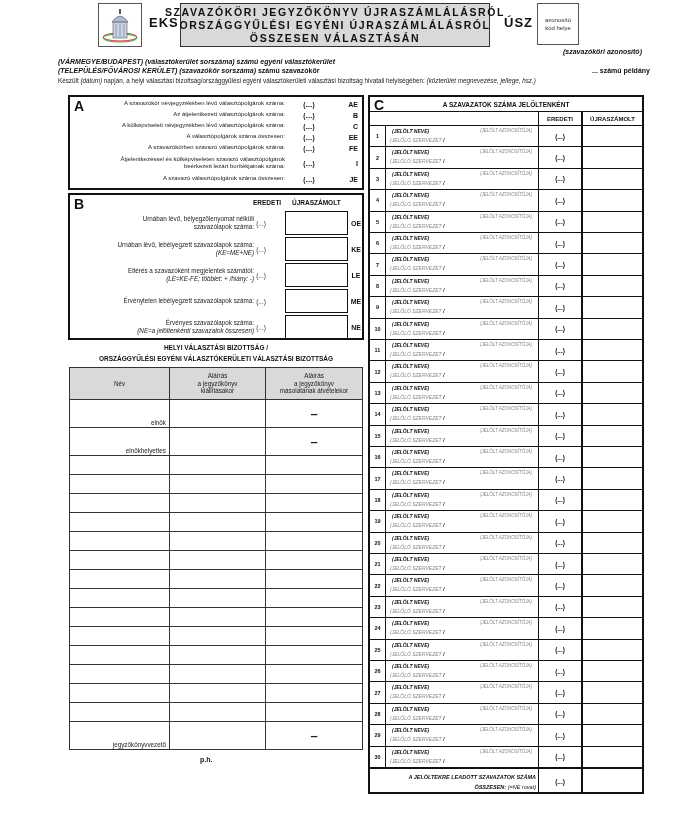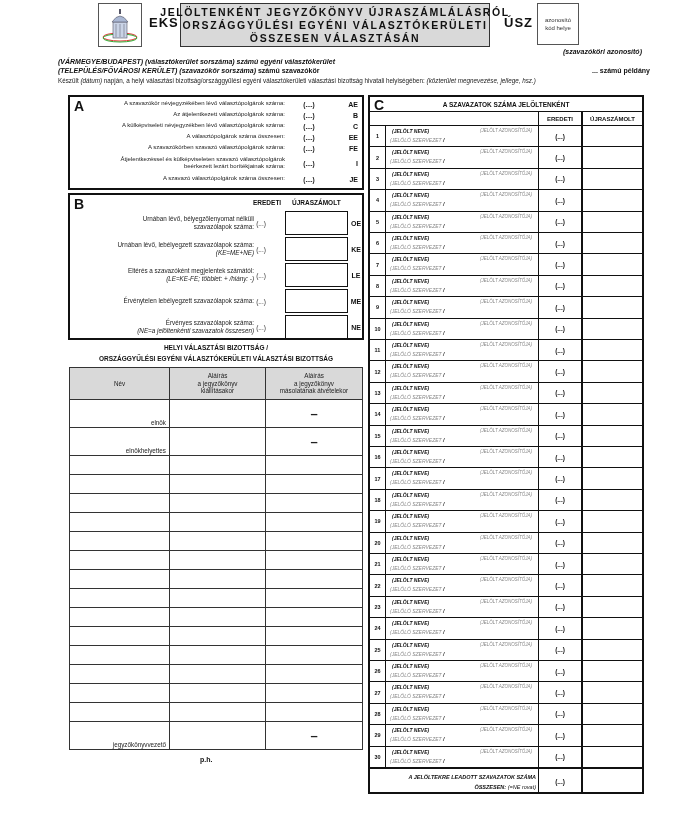--- a/index.html
+++ b/index.html
@@ -86,22 +86,22 @@
     <rect x="14" y="18" width="14" height="16" fill="#c9d3e6" stroke="#556" stroke-width="0.6"></rect>
     <path d="M13 18 Q21 6 29 18 Z" fill="#aab8d4" stroke="#556" stroke-width="0.6"></path>
     <rect x="20" y="5" width="2" height="5" fill="#556"></rect>
     <line x1="17" y1="20" x2="17" y2="33" stroke="#556" stroke-width="0.5"></line>
     <line x1="21" y1="20" x2="21" y2="33" stroke="#556" stroke-width="0.5"></line>
     <line x1="25" y1="20" x2="25" y2="33" stroke="#556" stroke-width="0.5"></line>
   </svg>
 </div>
 <div class="abs eks">EKS</div>
 <div class="abs title-box">
-  <div class="title-line">JELÖLTENKÉNT JEGYZŐKÖNYV ÚJRASZÁMLÁLÁSRÓL</div>
-  <div class="title-line">ORSZÁGGYŰLÉSI EGYÉNI VÁLASZTÓKERÜLETI</div>
+  <div class="title-line">SZAVAZÓKÖRI JEGYZŐKÖNYV ÚJRASZÁMLÁLÁSRÓL</div>
+  <div class="title-line">ORSZÁGGYŰLÉSI EGYÉNI ÚJRASZÁMLÁLÁSRÓL</div>
   <div class="title-line">ÖSSZESEN VÁLASZTÁSÁN</div>
 </div>
 <div class="abs usz">ÚSZ</div>
 <div class="abs code-box">
   <span>azonosító</span>
   <span>kód helye</span>
 </div>
 <div class="abs code-caption">(szavazóköri azonosító)</div>
 
 <div class="abs line1">(VÁRMEGYE/BUDAPEST) (választókerület sorszáma) számú egyéni választókerület</div>

